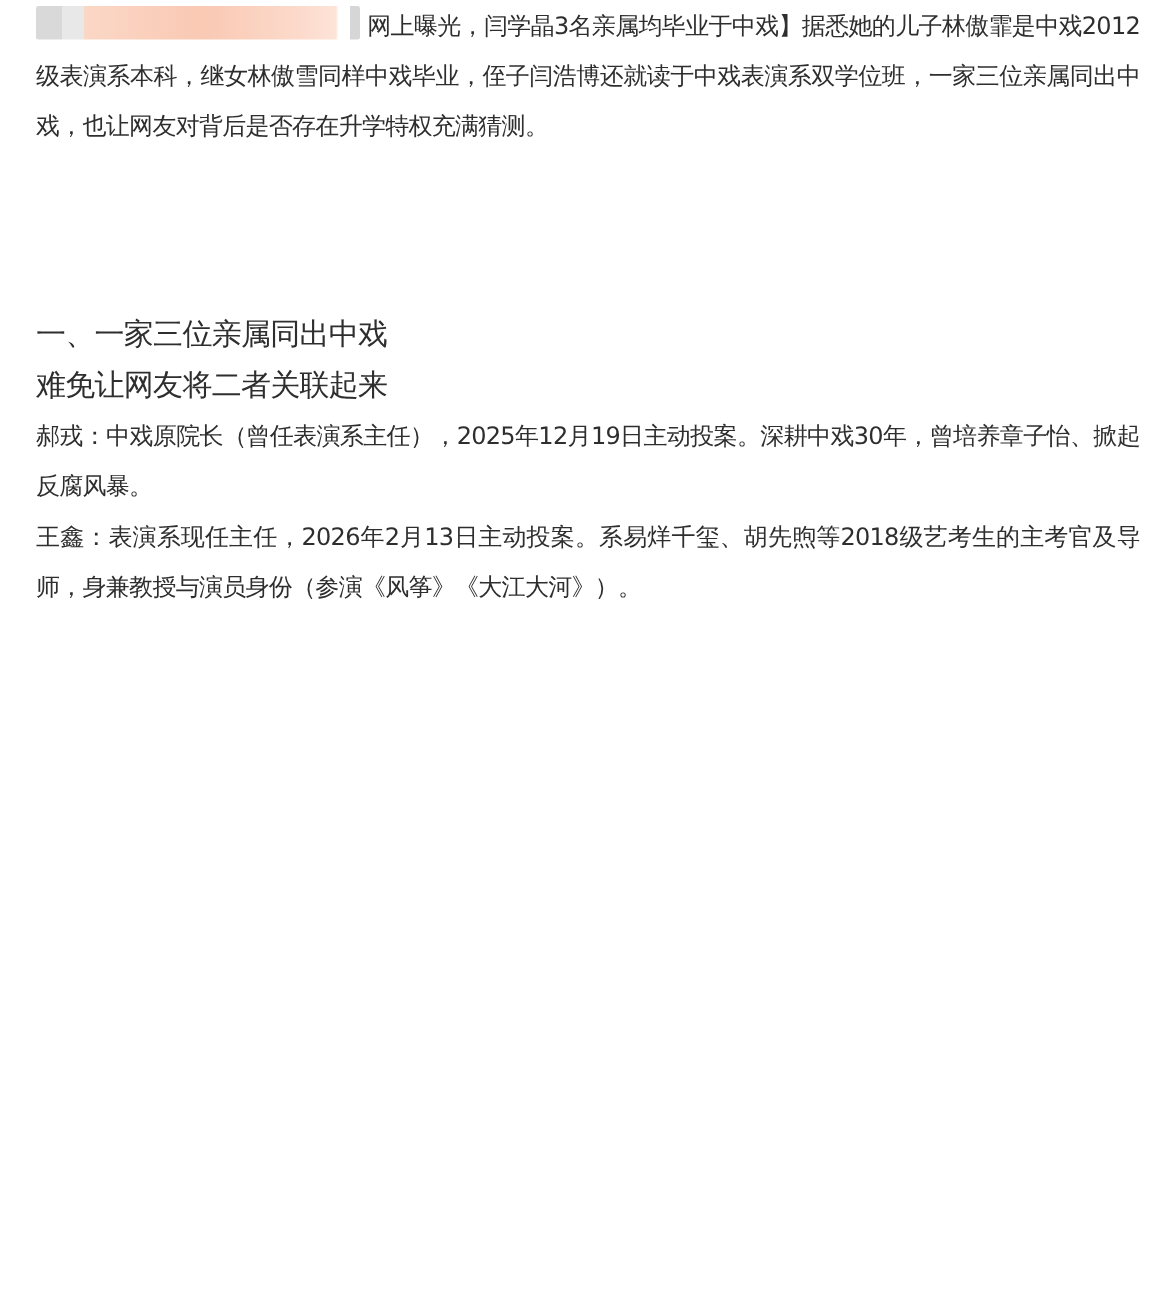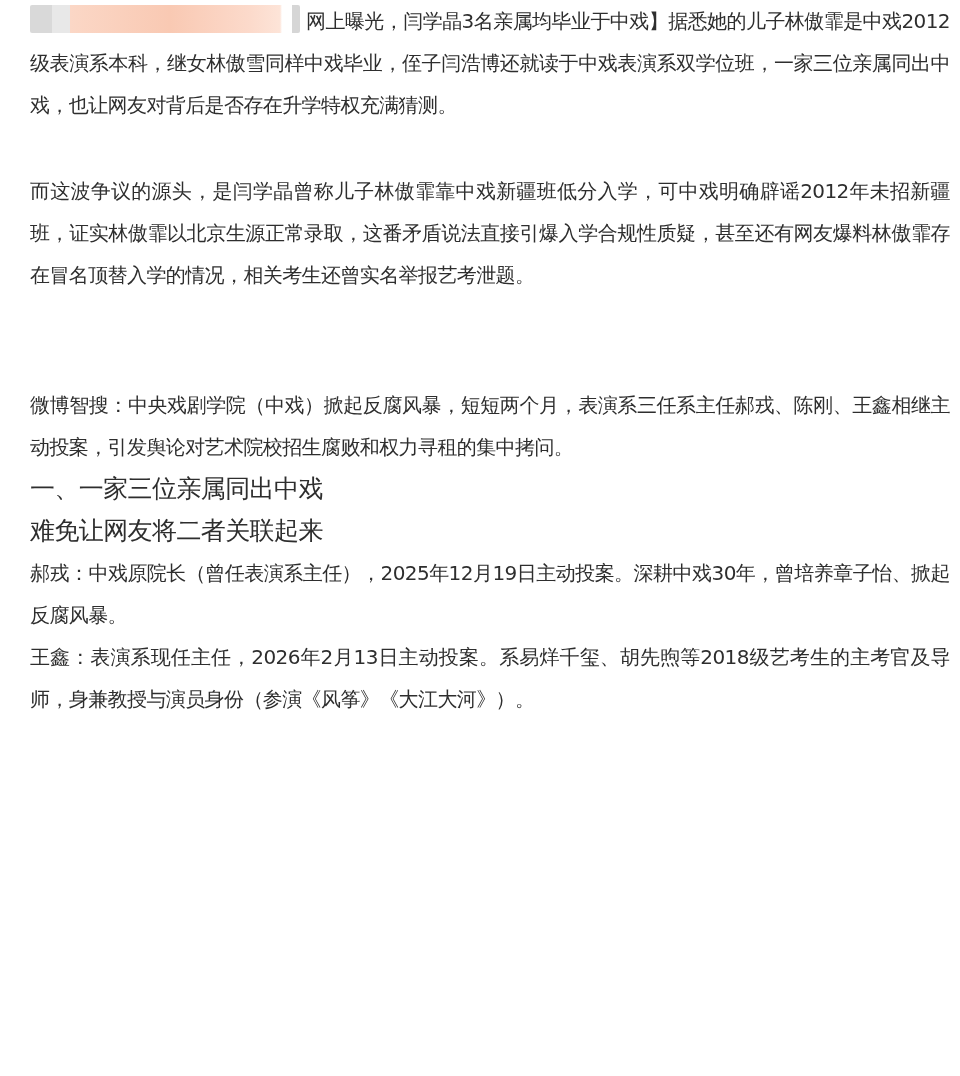--- a/index.html
+++ b/index.html
@@ -57,32 +57,26 @@
 <body>
 
 <div class="doc">
 
   <p class="para first">
     <span class="redacted"></span><span>网上曝光，闫学晶3名亲属均毕业于中戏】据悉她的儿子林傲霏是中戏2012级表演系本科，继女林傲雪同样中戏毕业，侄子闫浩博还就读于中戏表演系双学位班，一家三位亲属同出中戏，也让网友对背后是否存在升学特权充满猜测。</span>
   </p>
 
   <div class="gap"></div>
 
-  <p class="para">
-    <span>而这波争议的源头，是闫学晶曾称儿子林傲霏靠中戏新疆班低分入学，可中戏明确辟谣2012年未招新疆班，证实林傲霏以北京生源正常录取，这番矛盾说法直接引爆入学合规性质疑，甚至还有网友爆料林傲霏存在冒名顶替入学的情况，相关考生还曾实名举报艺考泄题。</span>
-  </p>
 
   <div class="gap"></div>
 
 
   <div class="gap"></div>
 
-  <p class="para">
-    <span>微博智搜：中央戏剧学院（中戏）掀起反腐风暴，短短两个月，表演系三任系主任郝戎、陈刚、王鑫相继主动投案，引发舆论对艺术院校招生腐败和权力寻租的集中拷问。</span>
-  </p>
 
   <p class="line">一、一家三位亲属同出中戏</p>
 
   <p class="line">难免让网友将二者关联起来</p>
 
   <p class="para">
     <span>郝戎：中戏原院长（曾任表演系主任），2025年12月19日主动投案。深耕中戏30年，曾培养章子怡、掀起反腐风暴。</span>
   </p>
 
 

